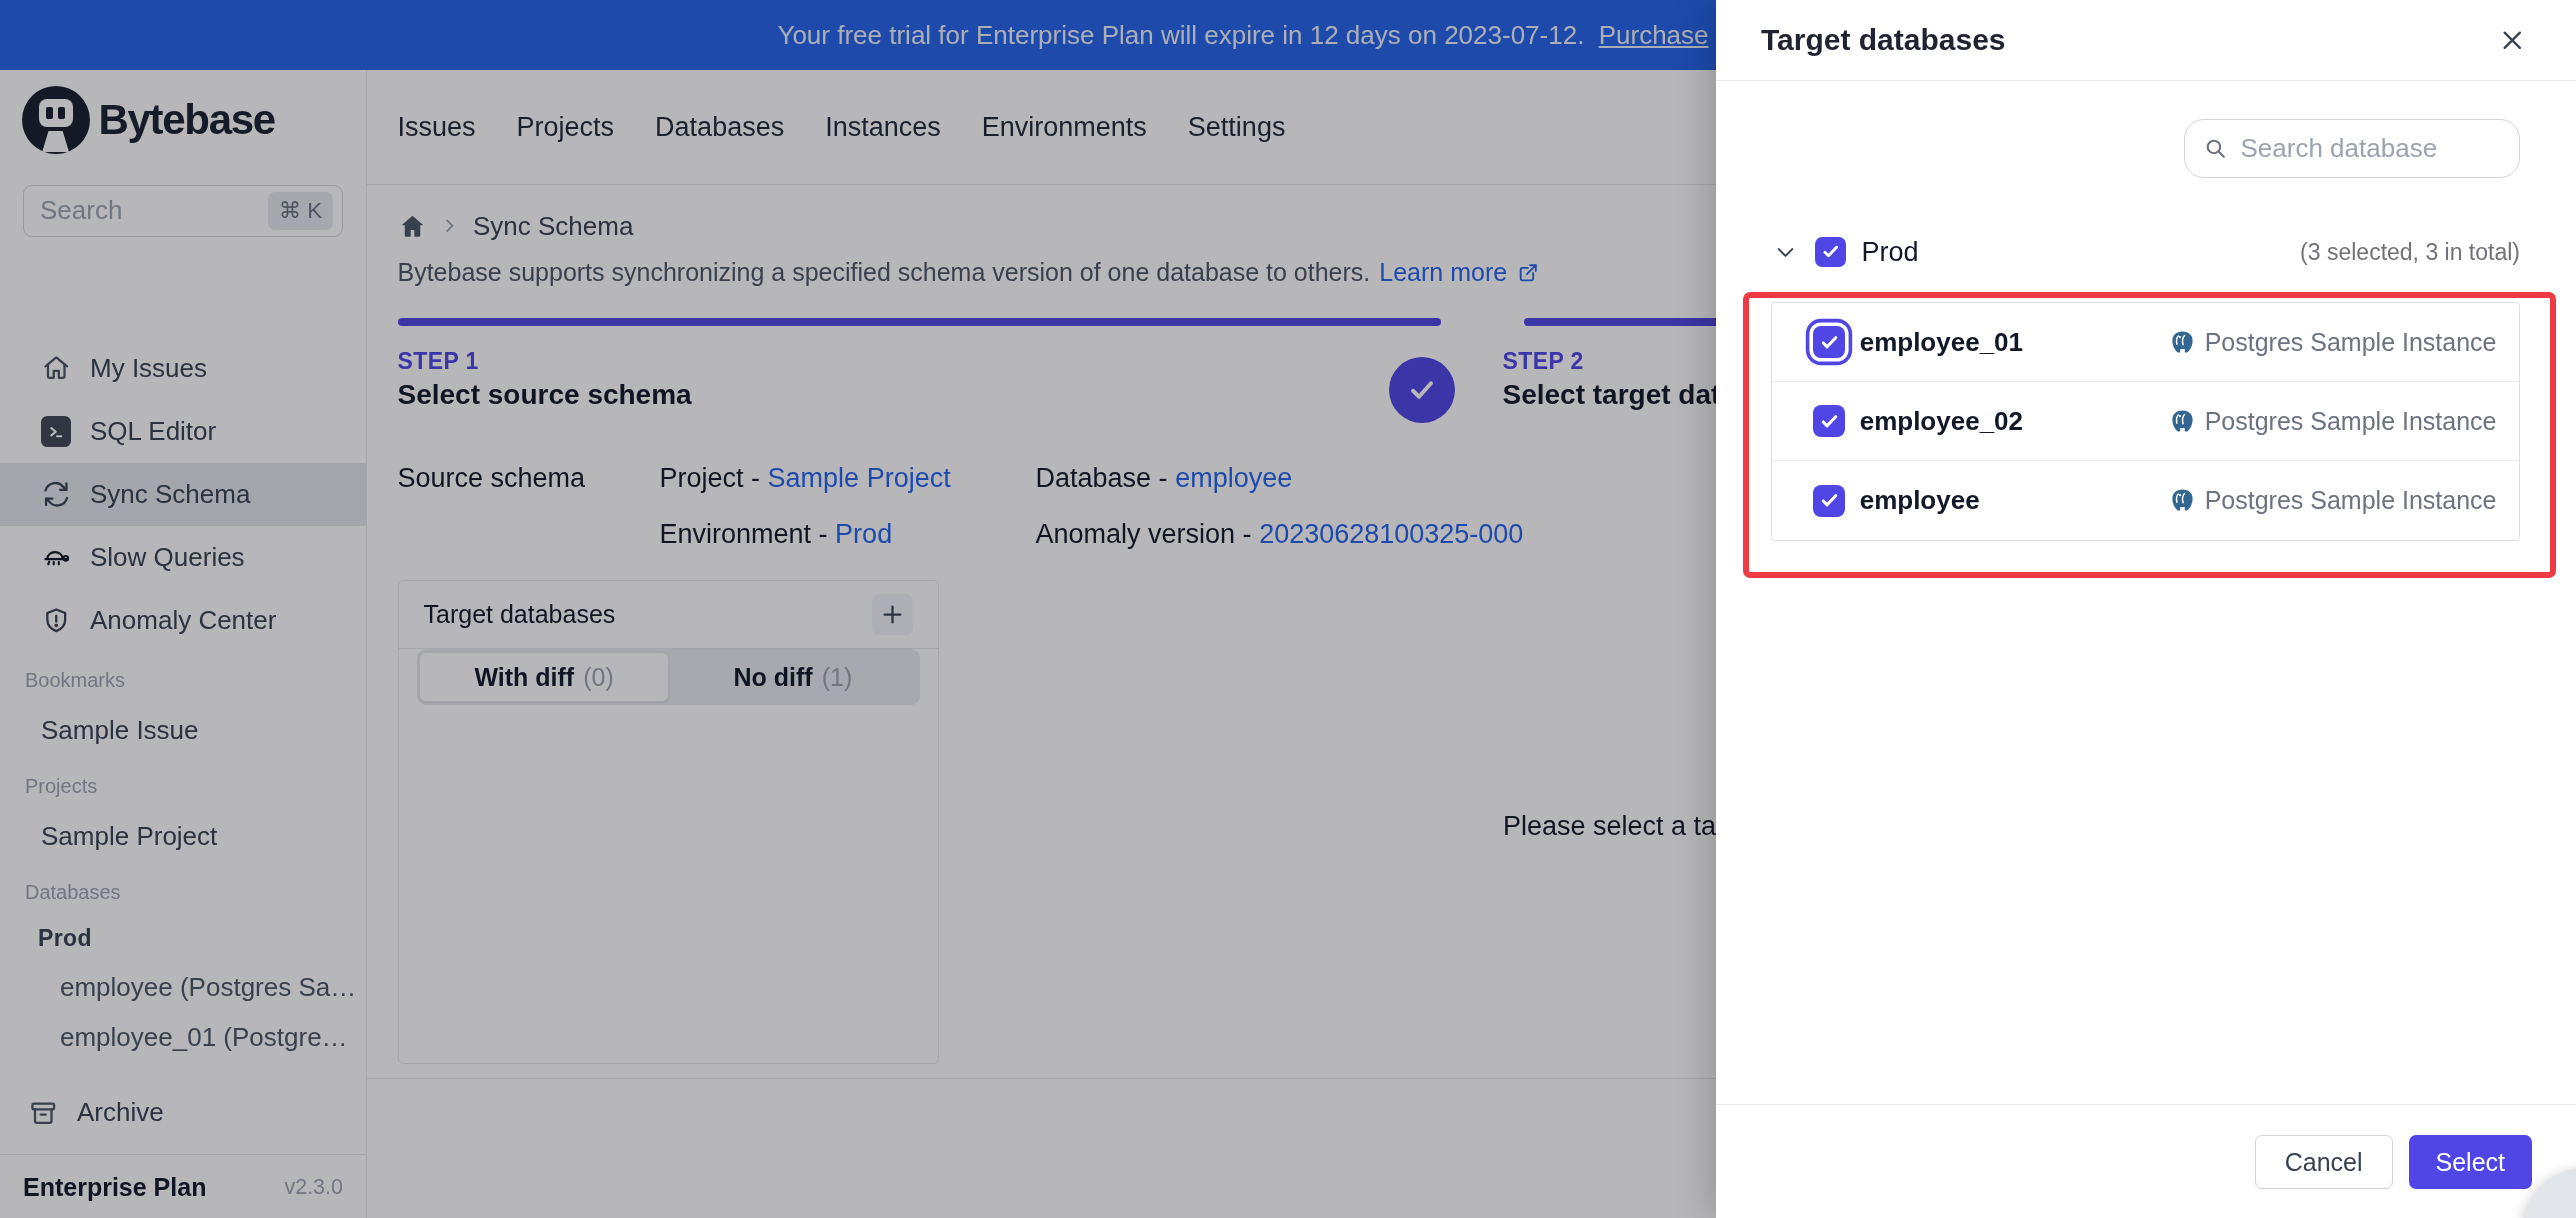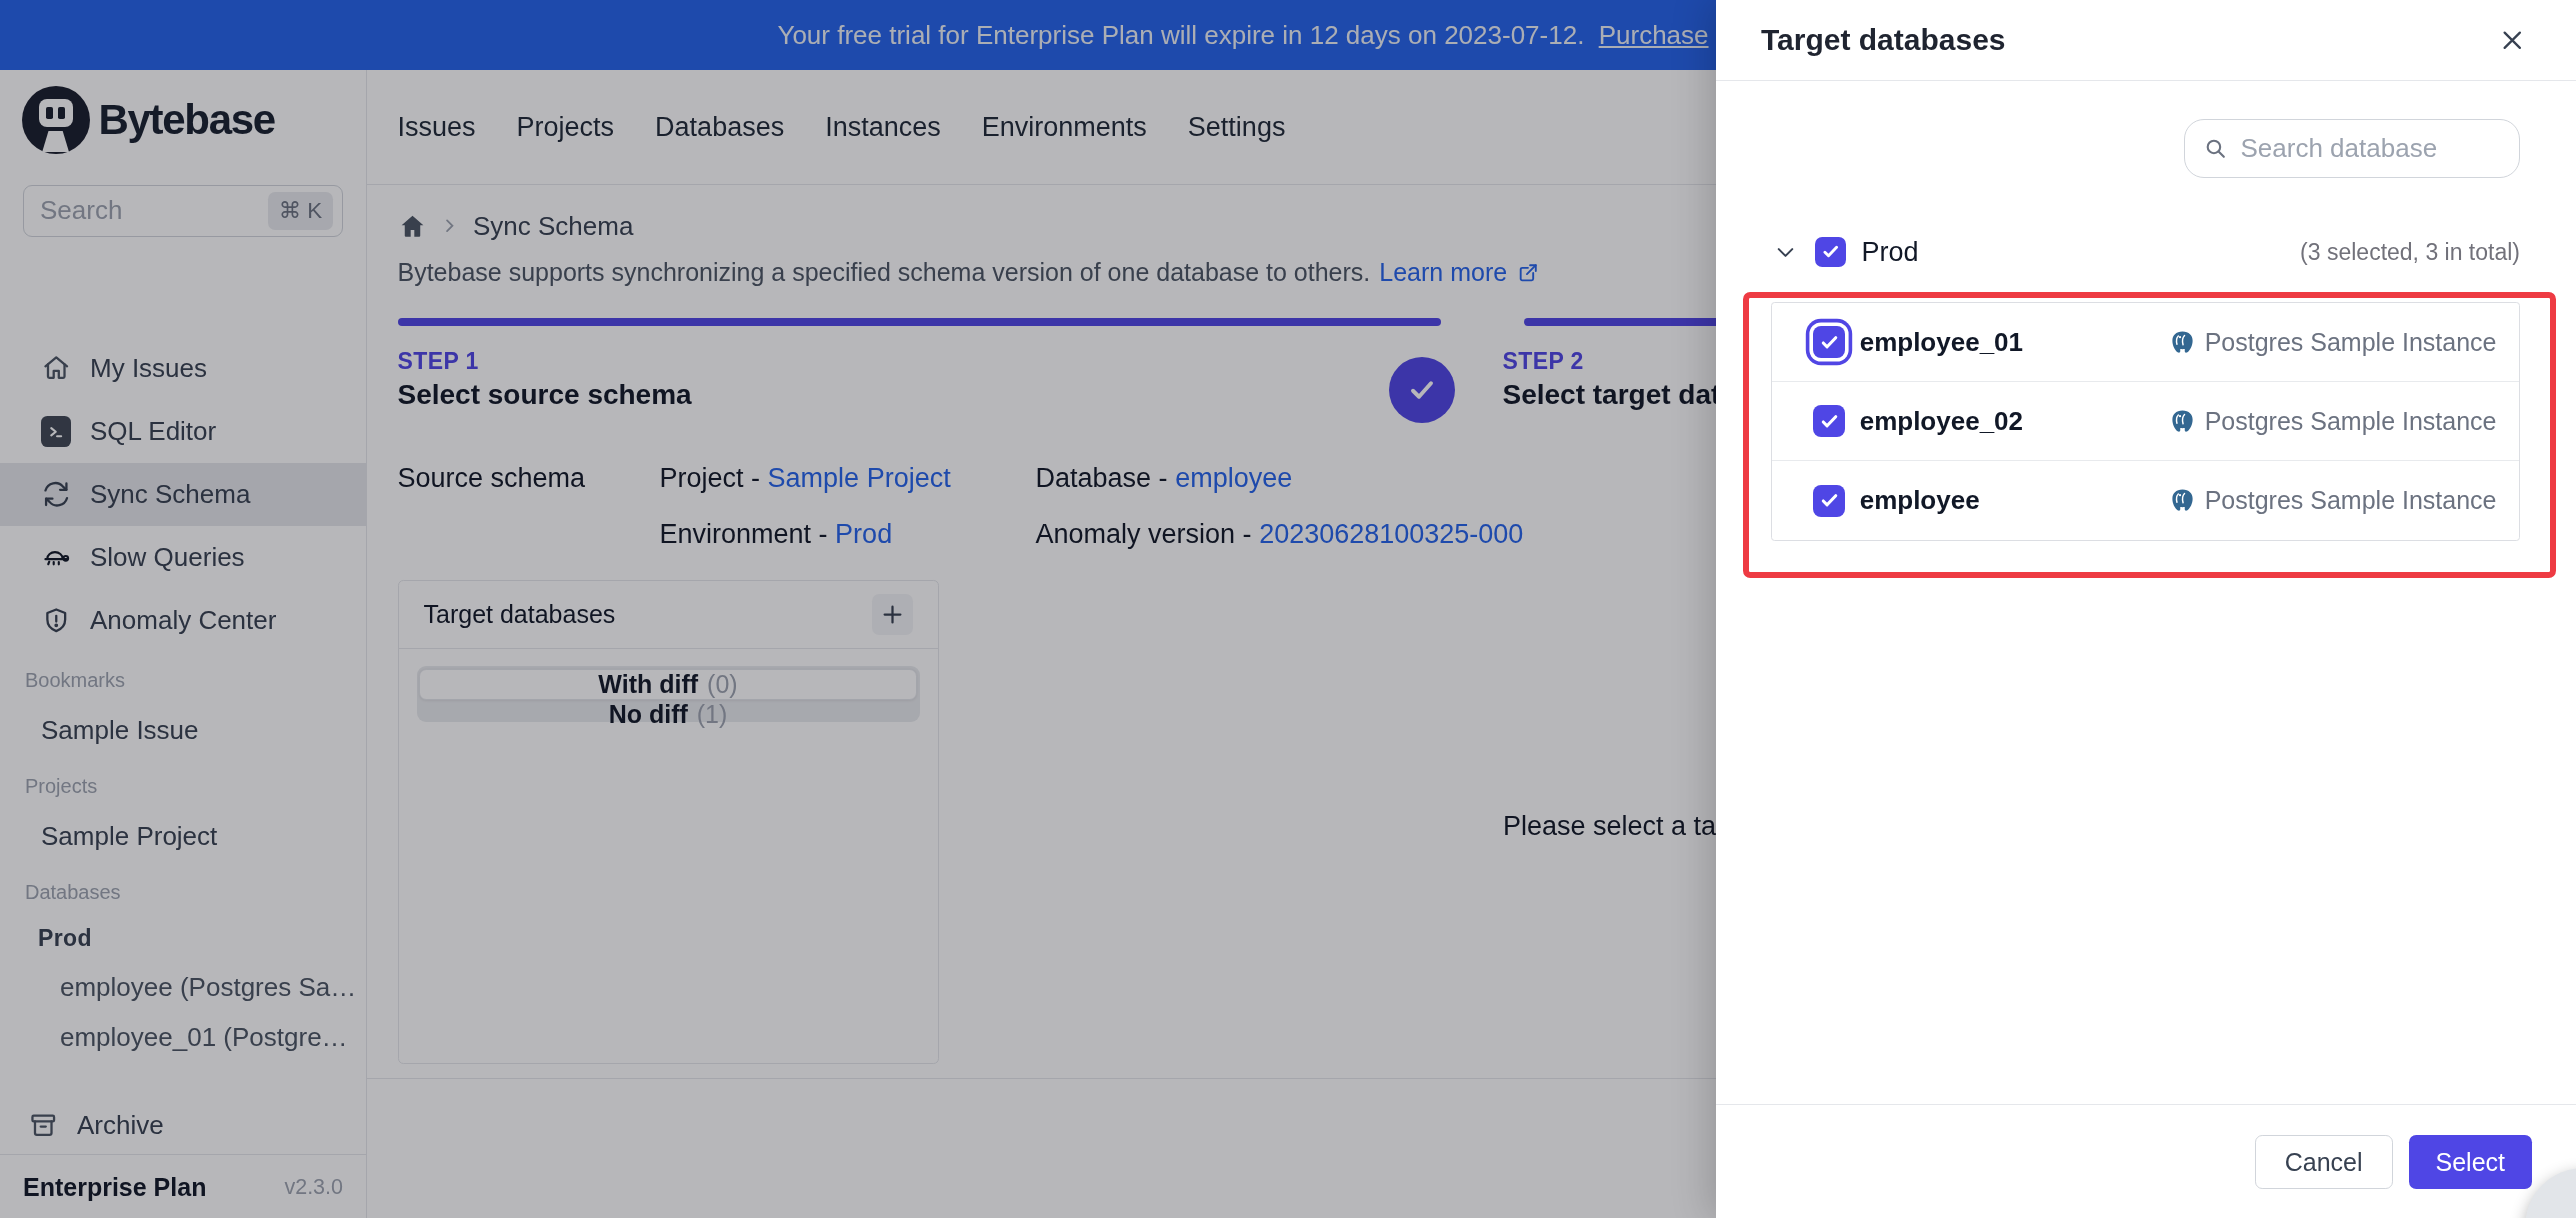--- a/index.html
+++ b/index.html
@@ -35,21 +35,21 @@
   .nav-item { height:63px; display:flex; align-items:center; gap:18px; padding-left:40px;
               font-size:26px; color:#374151; cursor:pointer; }
   .nav-item.active { background:#e5e7eb; }
   .nav-icon { width:32px; height:32px; display:flex; align-items:center; justify-content:center; flex:0 0 auto; }
   .term-icon { width:30.5px; height:30.5px; background:#3f4754; border-radius:6.3px; display:flex; align-items:center; justify-content:center; }
   .side-section-title { margin-top:7px; height:43px; line-height:43px; padding-left:25px; font-size:20px; color:#9ca3af; }
   .side-sub-item { height:56px; line-height:56px; padding-left:41px; font-size:26px; color:#374151; cursor:pointer; }
   .tree-group { height:48px; line-height:48px; padding-left:38px; font-size:23px; font-weight:700; color:#374151; letter-spacing:0.4px; }
   .tree-item { height:50px; line-height:50px; padding-left:60px; font-size:26px; color:#4b5563; cursor:pointer;
                white-space:nowrap; overflow:hidden; text-overflow:ellipsis; max-width:359px; }
-  .archive-row { position:absolute; bottom:65px; left:0; right:0; height:57px; display:flex; align-items:center;
+  .archive-row { position:absolute; bottom:65px; left:0; right:0; height:57px; display:flex; align-items:flex-start;
                  gap:18px; padding-left:27px; font-size:26px; color:#374151; cursor:pointer; background:#fff; }
   .side-footer { position:absolute; bottom:0; left:0; right:0; height:65px; border-top:0.9px solid #e5e7eb;
                  display:flex; align-items:center; padding:0 23px; background:#fff; }
   .plan-name { font-size:25px; font-weight:700; color:#111827; }
   .version { margin-left:auto; font-size:21.5px; color:#9ca3af; }
 
   
   .main { position:absolute; left:367px; top:70px; right:0; bottom:0; background:#fff; }
   .topnav { height:115px; border-bottom:0.9px solid #e5e7eb; display:flex; align-items:center; gap:41px;
             padding-left:30.5px; font-size:27px; font-weight:500; color:#1f2937; }
@@ -69,21 +69,21 @@
   .check-circle { position:absolute; left:991px; top:39px; width:66px; height:66px; border-radius:50%;
                   background:#4f46e5; display:flex; align-items:center; justify-content:center; }
   .source-grid { margin-top:41px; display:grid; grid-template-columns:262px 376px auto; row-gap:25px;
                  font-size:27px; color:#111827; align-items:center; }
   .source-grid .lnk { color:#2563eb; cursor:pointer; text-decoration:none; }
   .target-panel { margin-top:30.5px; width:541px; height:484px; border:0.9px solid #e5e7eb; border-radius:5.4px; background:#fff; }
   .panel-header { height:68px; border-bottom:0.9px solid #e5e7eb; display:flex; align-items:center; padding:0 25px; }
   .panel-title { font-size:25px; font-weight:500; color:#111827; }
   .plus-btn { margin-left:auto; width:41px; height:41px; border-radius:7.2px; background:#f3f4f6;
               display:flex; align-items:center; justify-content:center; cursor:pointer; border:none; }
-  .tabs { margin:17px 18px 0; height:56px; background:#e9ebee; border-radius:9px; display:flex; padding:2.7px;flex-direction:column; }
+  .tabs { margin:0 18px 0; height:56px; background:#e9ebee; border-radius:9px; display:flex; padding:2.7px; }
   .tab { flex:1; display:flex; align-items:center; justify-content:center; gap:9px; font-size:25px;
          font-weight:600; color:#111827; border-radius:7.2px; cursor:pointer; }
   .tab .count { color:#9ca3af; font-weight:400; }
   .tab.active { background:#fff; border:0.9px solid #e3e5ea; box-shadow:0 0.9px 2.7px rgba(0,0,0,.07); }
   .content-divider { margin:14.3px -30.5px 0; border-top:0.9px solid #e5e7eb; height:0; }
   .empty-hint { position:absolute; left:1136px; top:741px; font-size:27px; color:#111827; white-space:nowrap; }
 
   
   .overlay { position:absolute; inset:0; background:rgba(15,18,25,0.3); z-index:10; }
   .drawer { position:absolute; top:0; right:0; bottom:0; width:860px; background:#fff; z-index:20;

